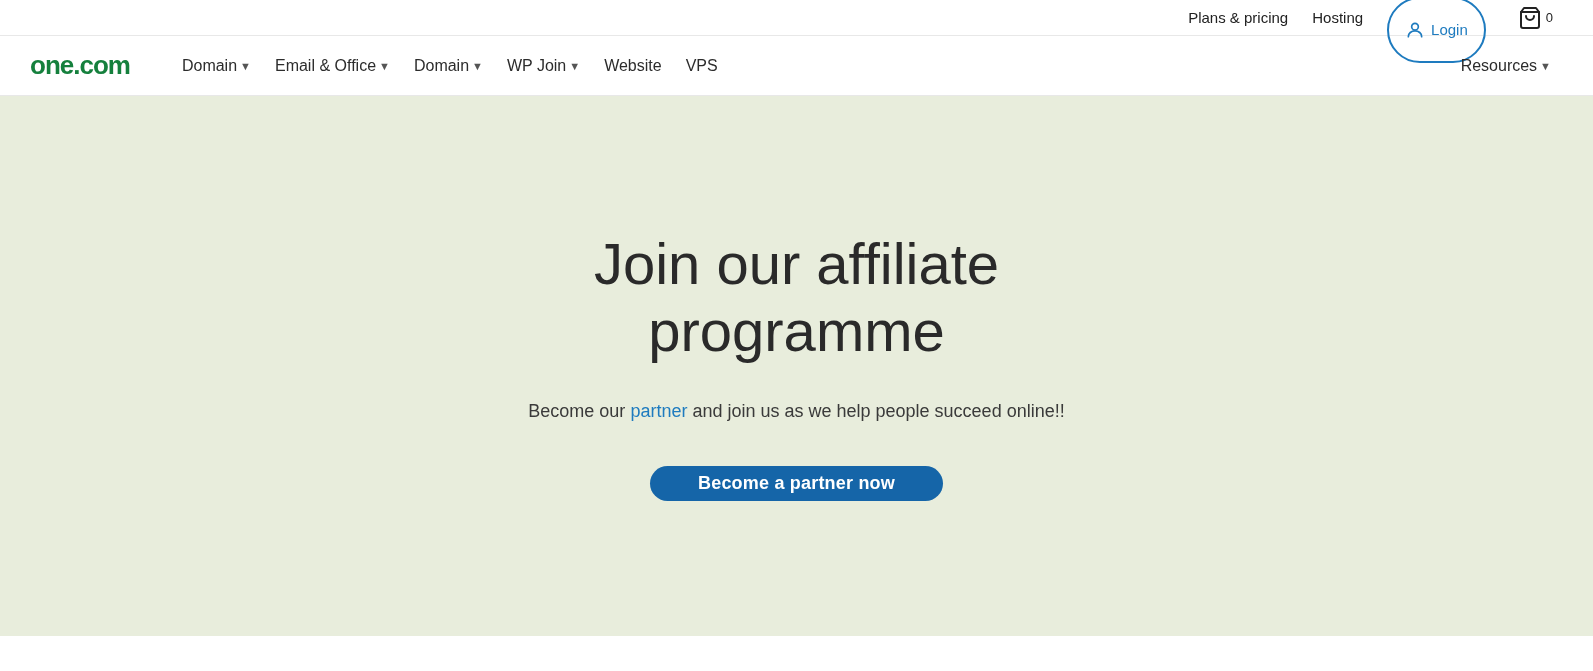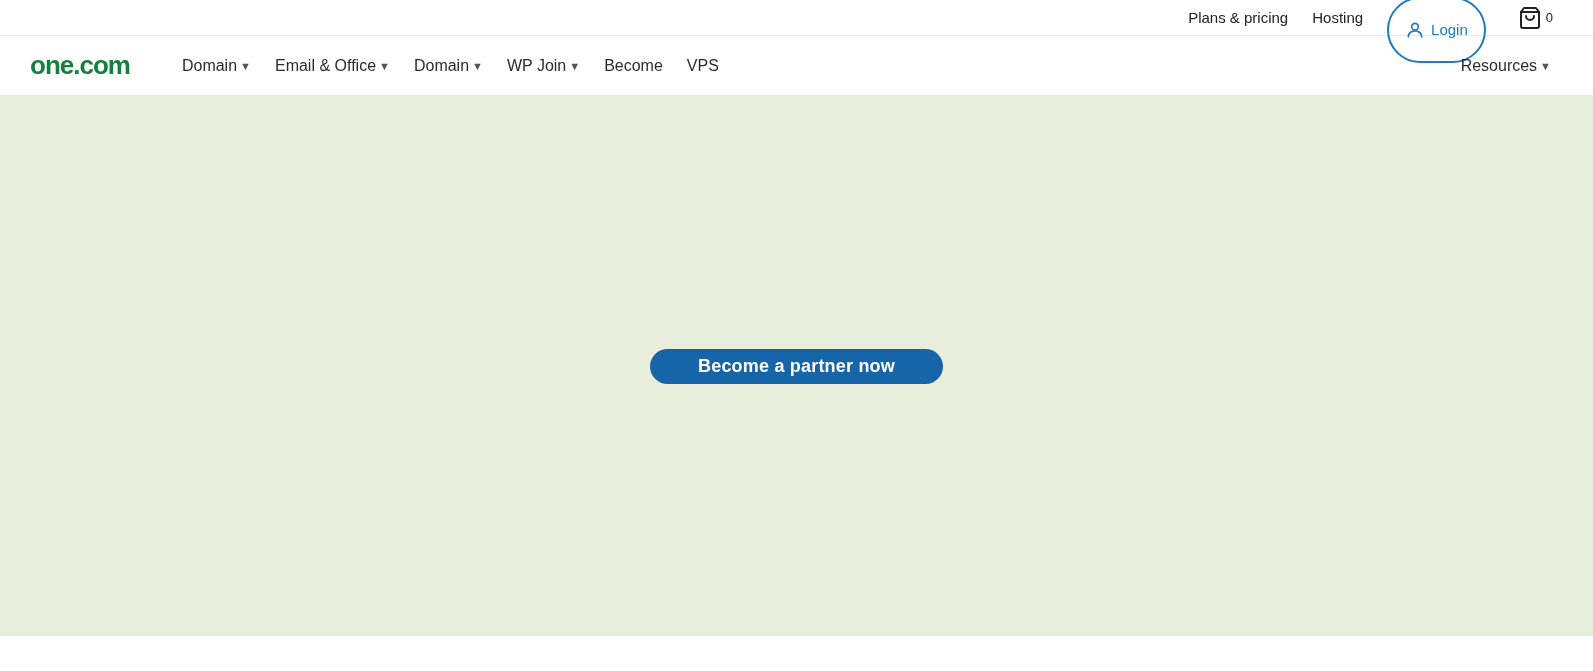--- a/index.html
+++ b/index.html
@@ -177,29 +177,36 @@
     </div>
     <div class="nav-item">
       <span>Domain</span>
       <span class="chevron">▼</span>
     </div>
     <div class="nav-item">
       <span>WP Join</span>
       <span class="chevron">▼</span>
     </div>
     <div class="nav-item">
-      <span>Become</span>
+      <span>Website</span>
     </div>
     <div class="nav-item">
       <span>VPS</span>
     </div>
   </div>
   <div class="nav-right">
     <div class="nav-item">
       <span>Resources</span>
       <span class="chevron">▼</span>
     </div>
   </div>
 </nav>
 
 <section class="hero">
+  <h1 class="hero-title">
+    <span>Join our affiliate</span><br>
+    <span>programme</span>
+  </h1>
+  <p class="hero-subtitle">
+    <span>Become our </span><span class="highlight">partner</span><span> and join us as we help people succeed online!!</span>
+  </p>
   <button class="cta-button">Become a partner now</button>
 </section>
 
 </body></html>

